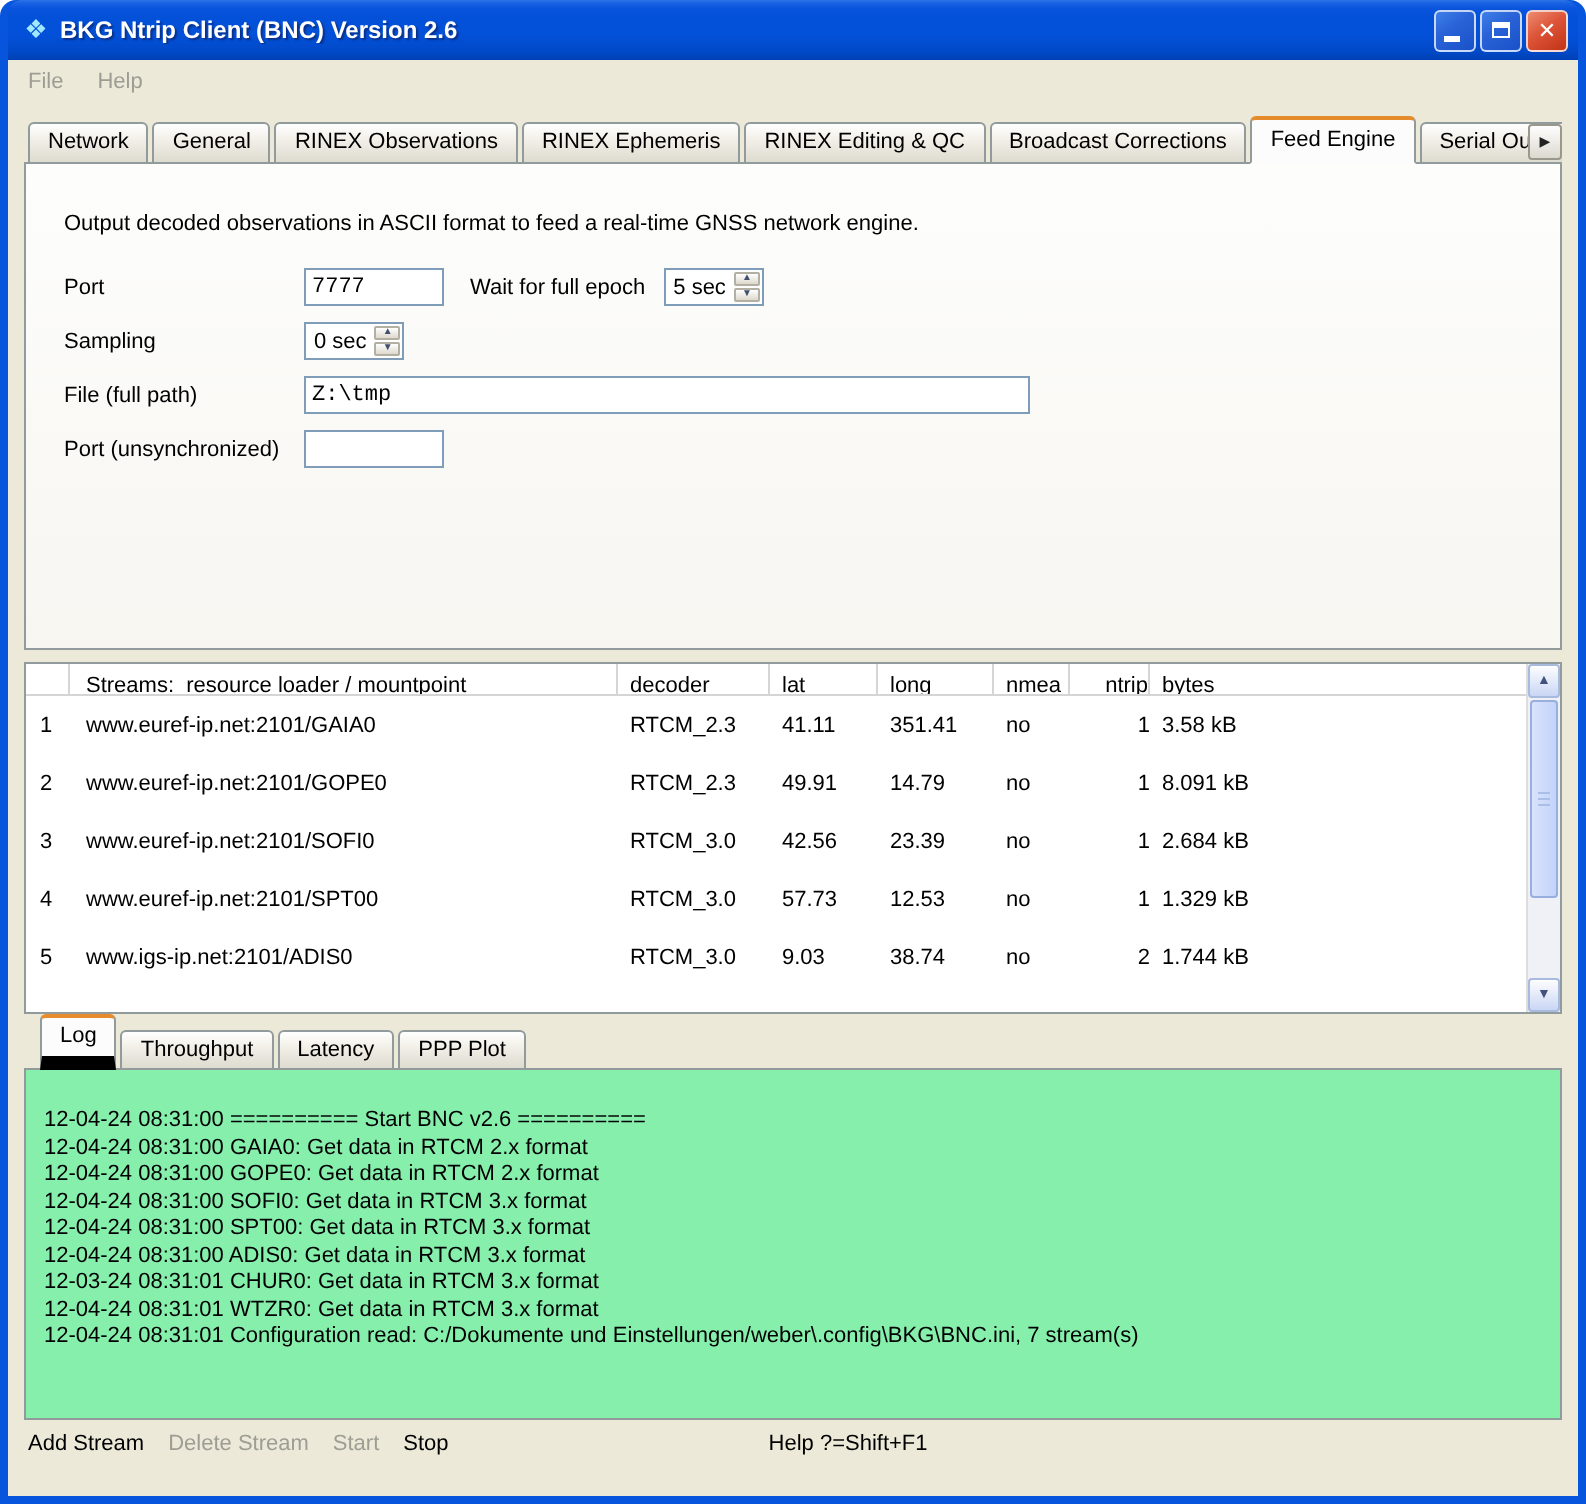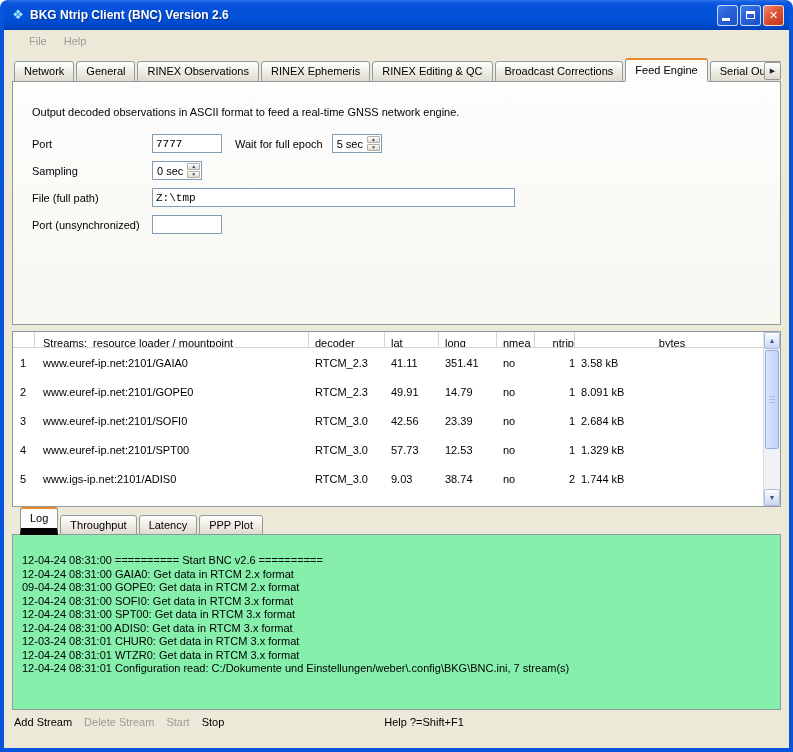--- a/index.html
+++ b/index.html
@@ -10,21 +10,21 @@
     background:linear-gradient(180deg,#2d74e8 0%,#1661e2 6%,#0a54dd 14%,#0351d8 30%,#0351d8 60%,#0048c6 88%,#0040b4 100%);}
   .app-icon{width:16px;height:16px;margin-right:4px;color:#9fe8ff;font-size:13px;line-height:16px;text-align:center;flex:none;}
   .title-text{color:#fff;font-weight:bold;font-size:12px;text-shadow:1px 1px 1px #0a2f86;flex:1;white-space:nowrap;overflow:hidden;}
   .title-buttons{display:flex;gap:2px;}
   .tb-btn{width:21px;height:21px;border-radius:3px;border:1px solid rgba(255,255,255,.75);display:flex;align-items:center;justify-content:center;position:relative;cursor:default;}
   .tb-min,.tb-max{background:linear-gradient(145deg,#3d80e8 0%,#2a63d8 40%,#1951c8 100%);}
   .tb-close{background:linear-gradient(145deg,#ec8b70 0%,#dd5438 45%,#c13315 100%);color:#fff;font-size:11px;font-weight:bold;}
   .glyph-min{position:absolute;left:4px;bottom:4px;width:8px;height:3px;background:#fff;}
   .glyph-max{width:9px;height:8px;border:1px solid #fff;border-top:3px solid #fff;}
   .window-body{background:#ece9d8;height:718px;position:relative;display:flex;flex-direction:column;}
-  .menubar{height:22px;display:flex;align-items:center;gap:17px;padding:0 25px;flex:none;}
+  .menubar{height:22px;display:flex;align-items:center;gap:17px;padding:0 10px;flex:none;}
   .menu-item{font-size:11px;color:#9d9d93;}
   .tabbar-wrap{position:relative;margin:6px 8px -1px;z-index:2;flex:none;}
   .tabbar{display:flex;align-items:flex-end;height:24px;overflow:hidden;padding-left:2px;}
   .tab{flex:none;font-size:11px;padding:3px 9px 4px;background:linear-gradient(#ffffff,#f2f0e8 40%,#dedbd0 100%);
     border:1px solid #919b9c;border-radius:3px 3px 0 0;margin-right:2px;white-space:nowrap;color:#000;}
   .tab.active{background:#fcfcfc;border-top:2px solid #e68b2c;border-bottom:1px solid #fcfcfc;padding-top:4px;padding-bottom:5px;}
   .tab.cut{padding-right:60px;}
   .tab-scroll{position:absolute;right:0;bottom:2px;width:17px;height:18px;background:linear-gradient(#fefefe,#dcd9cf);
     border:1px solid #9a988c;border-radius:2px;font-size:7px;color:#222;display:flex;align-items:center;justify-content:center;}
   .main-frame{margin:0 8px;height:244px;border:1px solid #919b9c;background:linear-gradient(#fdfdfc,#f7f6f1);padding:24px 12px 0 19px;flex:none;}
@@ -37,21 +37,21 @@
   .mid-label{font-size:11px;margin-left:13px;margin-right:9px;}
   .spin{display:inline-flex;height:19px;border:1px solid #7f9db9;background:#fff;}
   .spin .val{font-size:11px;padding:3px 3px 0 4px;min-width:29px;}
   .spin .btns{width:15px;display:flex;flex-direction:column;padding:1px;gap:1px;background:#fff;}
   .spin-btn{flex:1;background:linear-gradient(#fefefe,#ddd9cd);border:1px solid #b3b0a3;border-radius:1px;
     font-size:5px;line-height:5px;color:#404f6d;display:flex;align-items:center;justify-content:center;}
   .streams-frame{margin:6px 8px 0;height:176px;border:1px solid #919b9c;background:#fff;position:relative;flex:none;overflow:hidden;}
   .streams-inner{margin-right:17px;height:100%;}
   .thead{display:flex;height:16px;align-items:stretch;border-bottom:1px solid #d5d5d5;}
   .hcell{font-size:11px;padding:5px 0 0 6px;border-right:1px solid #d5d5d5;white-space:pre;overflow:hidden;}
-  .hcell:last-child{border-right:none;text-align:center;}
+  .hcell:last-child{border-right:none;}
   .trow{display:flex;height:29px;align-items:center;}
   .tcell{font-size:11px;padding-left:6px;white-space:nowrap;overflow:hidden;}
   .col-n{width:22px;flex:none;padding-left:7px;}
   .hcell.col-n{padding-left:0;}
   .col-0{width:274px;flex:none;padding-left:8px;}
   .col-1{width:76px;flex:none;}
   .col-2{width:54px;flex:none;}
   .col-3{width:58px;flex:none;}
   .col-4{width:38px;flex:none;}
   .col-5{width:40px;flex:none;text-align:right;}
@@ -241,21 +241,21 @@
           <div class="btab">Throughput</div>
           <div class="btab">Latency</div>
           <div class="btab">PPP Plot</div>
         </div>
     </div>
 
     <div class="log-frame">
       <div>
           <div class="logline">12-04-24 08:31:00 ========== Start BNC v2.6 ==========</div>
           <div class="logline">12-04-24 08:31:00 GAIA0: Get data in RTCM 2.x format</div>
-          <div class="logline">09-04-24 08:31:00 GOPE0: Get data in RTCM 2.x format</div>
+          <div class="logline">12-04-24 08:31:00 GOPE0: Get data in RTCM 2.x format</div>
           <div class="logline">12-04-24 08:31:00 SOFI0: Get data in RTCM 3.x format</div>
           <div class="logline">12-04-24 08:31:00 SPT00: Get data in RTCM 3.x format</div>
           <div class="logline">12-04-24 08:31:00 ADIS0: Get data in RTCM 3.x format</div>
           <div class="logline">12-03-24 08:31:01 CHUR0: Get data in RTCM 3.x format</div>
           <div class="logline">12-04-24 08:31:01 WTZR0: Get data in RTCM 3.x format</div>
           <div class="logline">12-04-24 08:31:01 Configuration read: C:/Dokumente und Einstellungen/weber\.config\BKG\BNC.ini, 7 stream(s)</div>
         </div>
     </div>
 
     <div class="statusbar">

